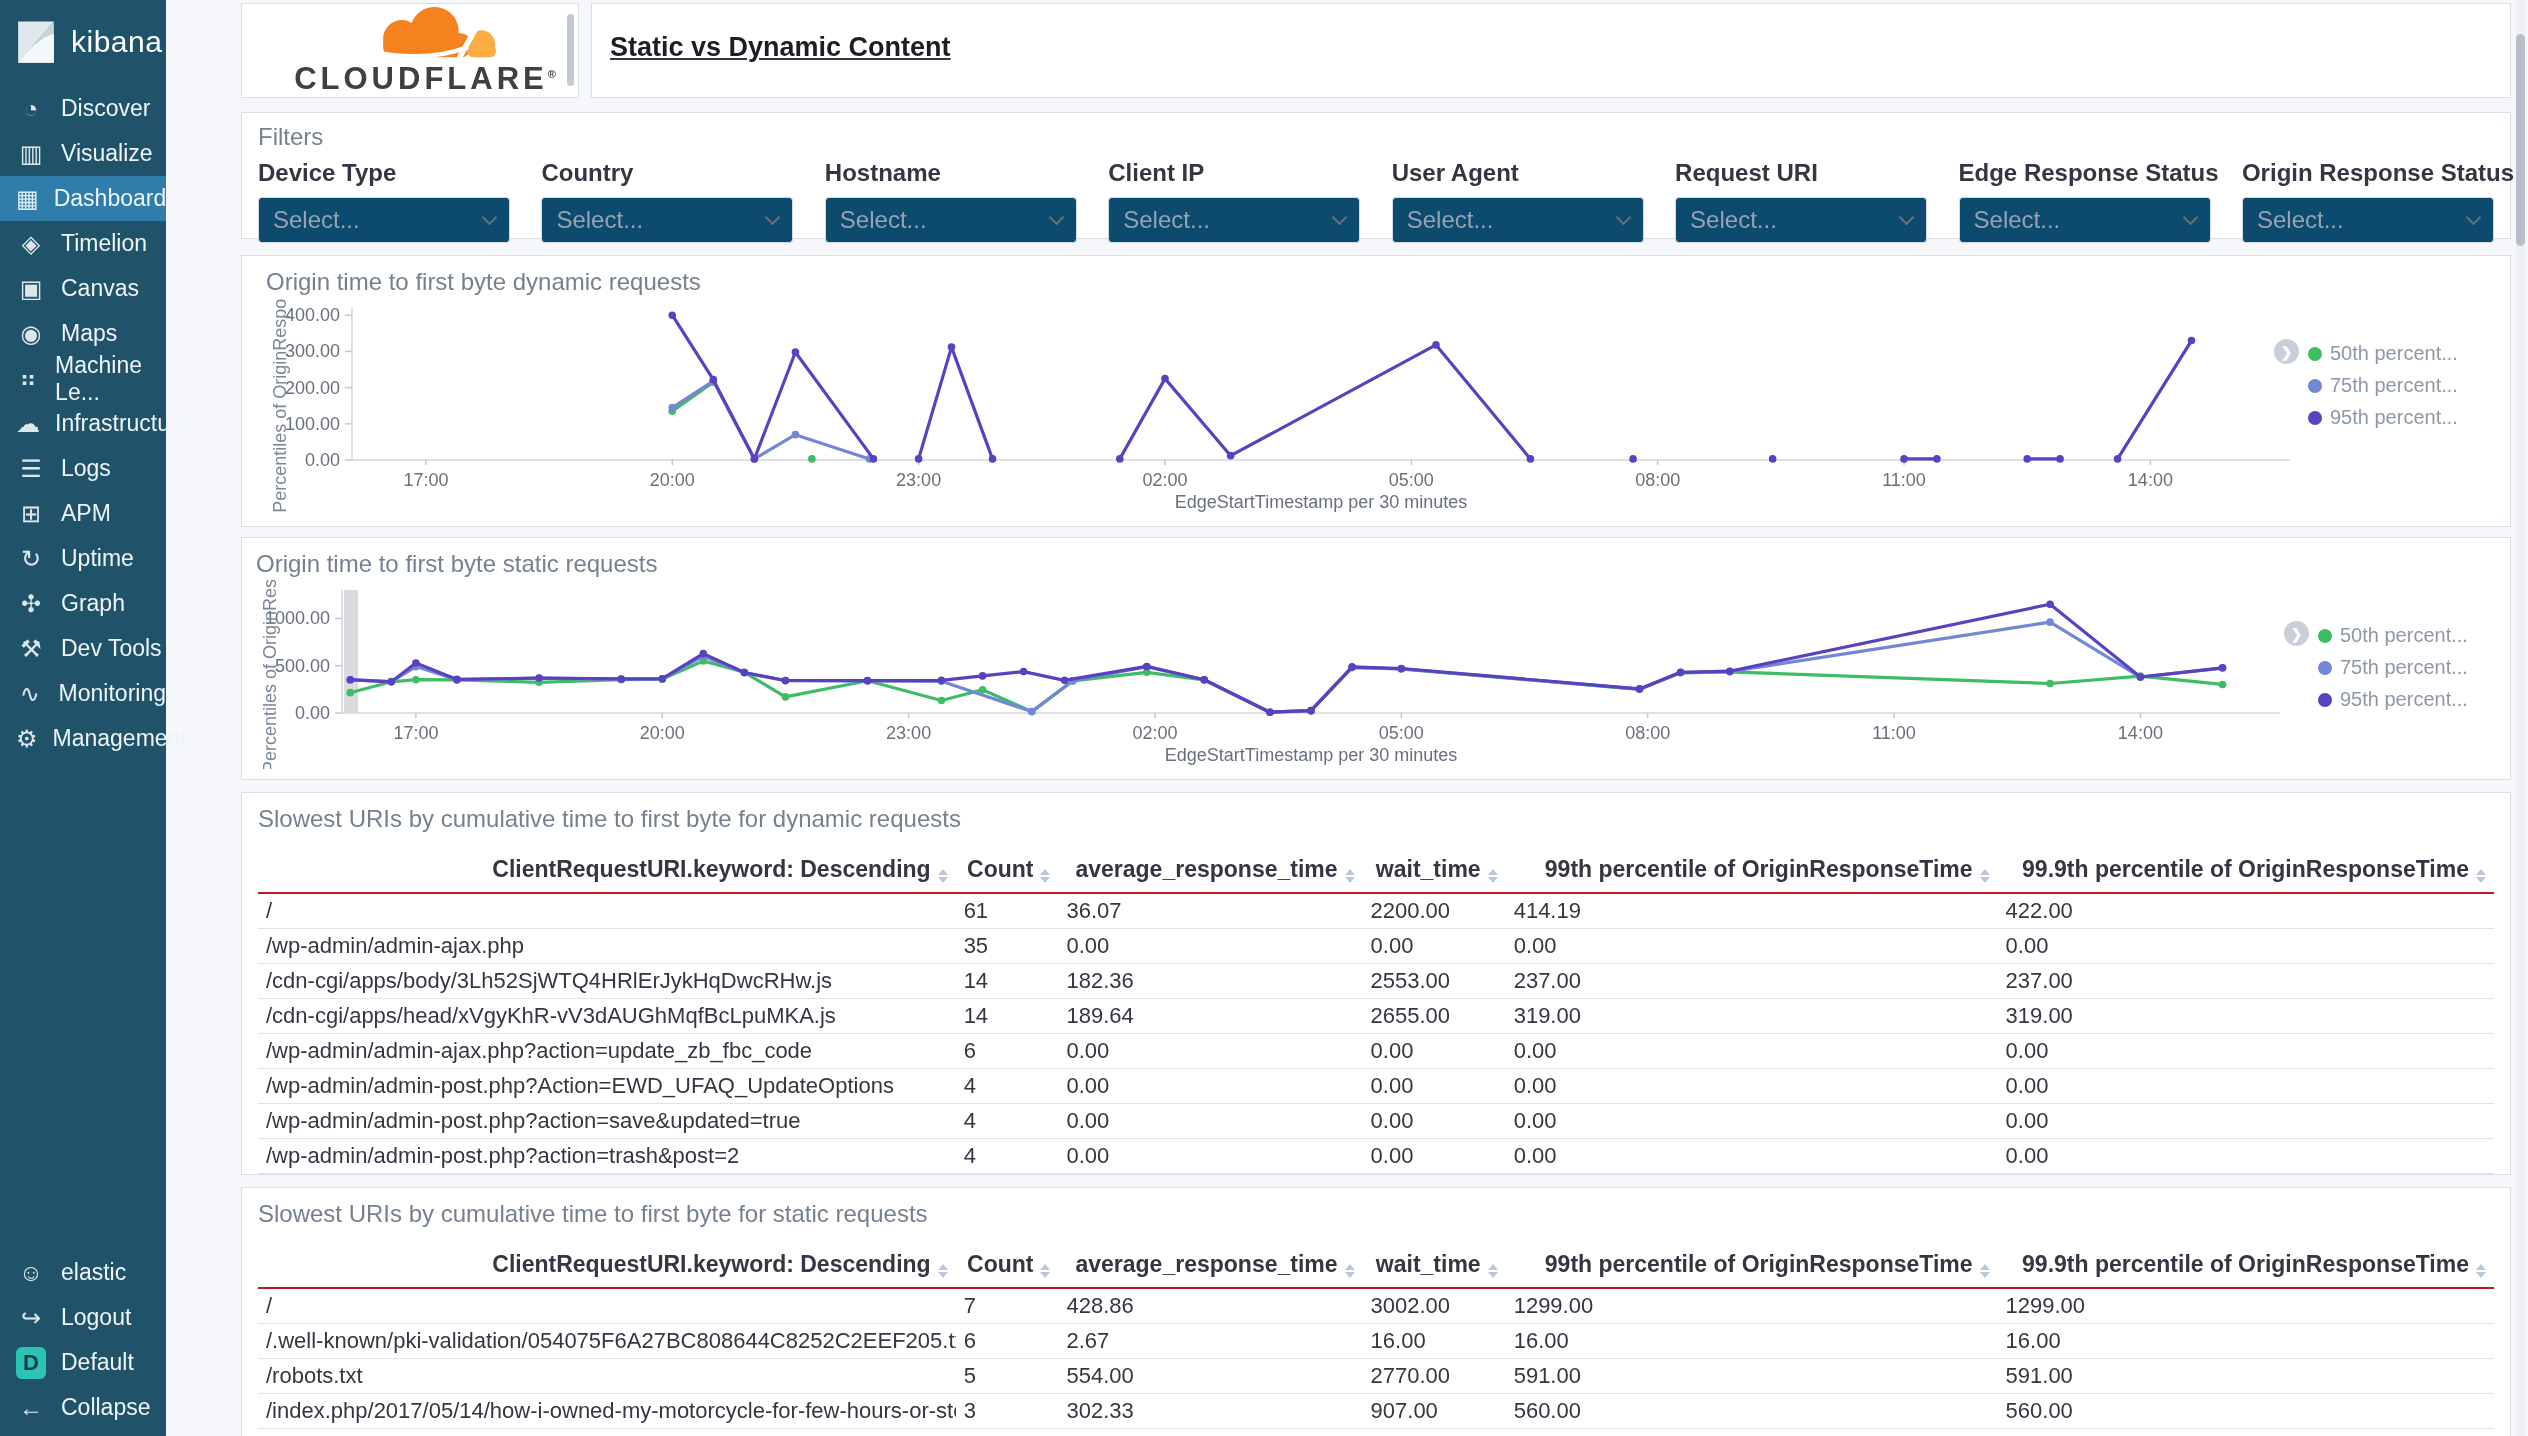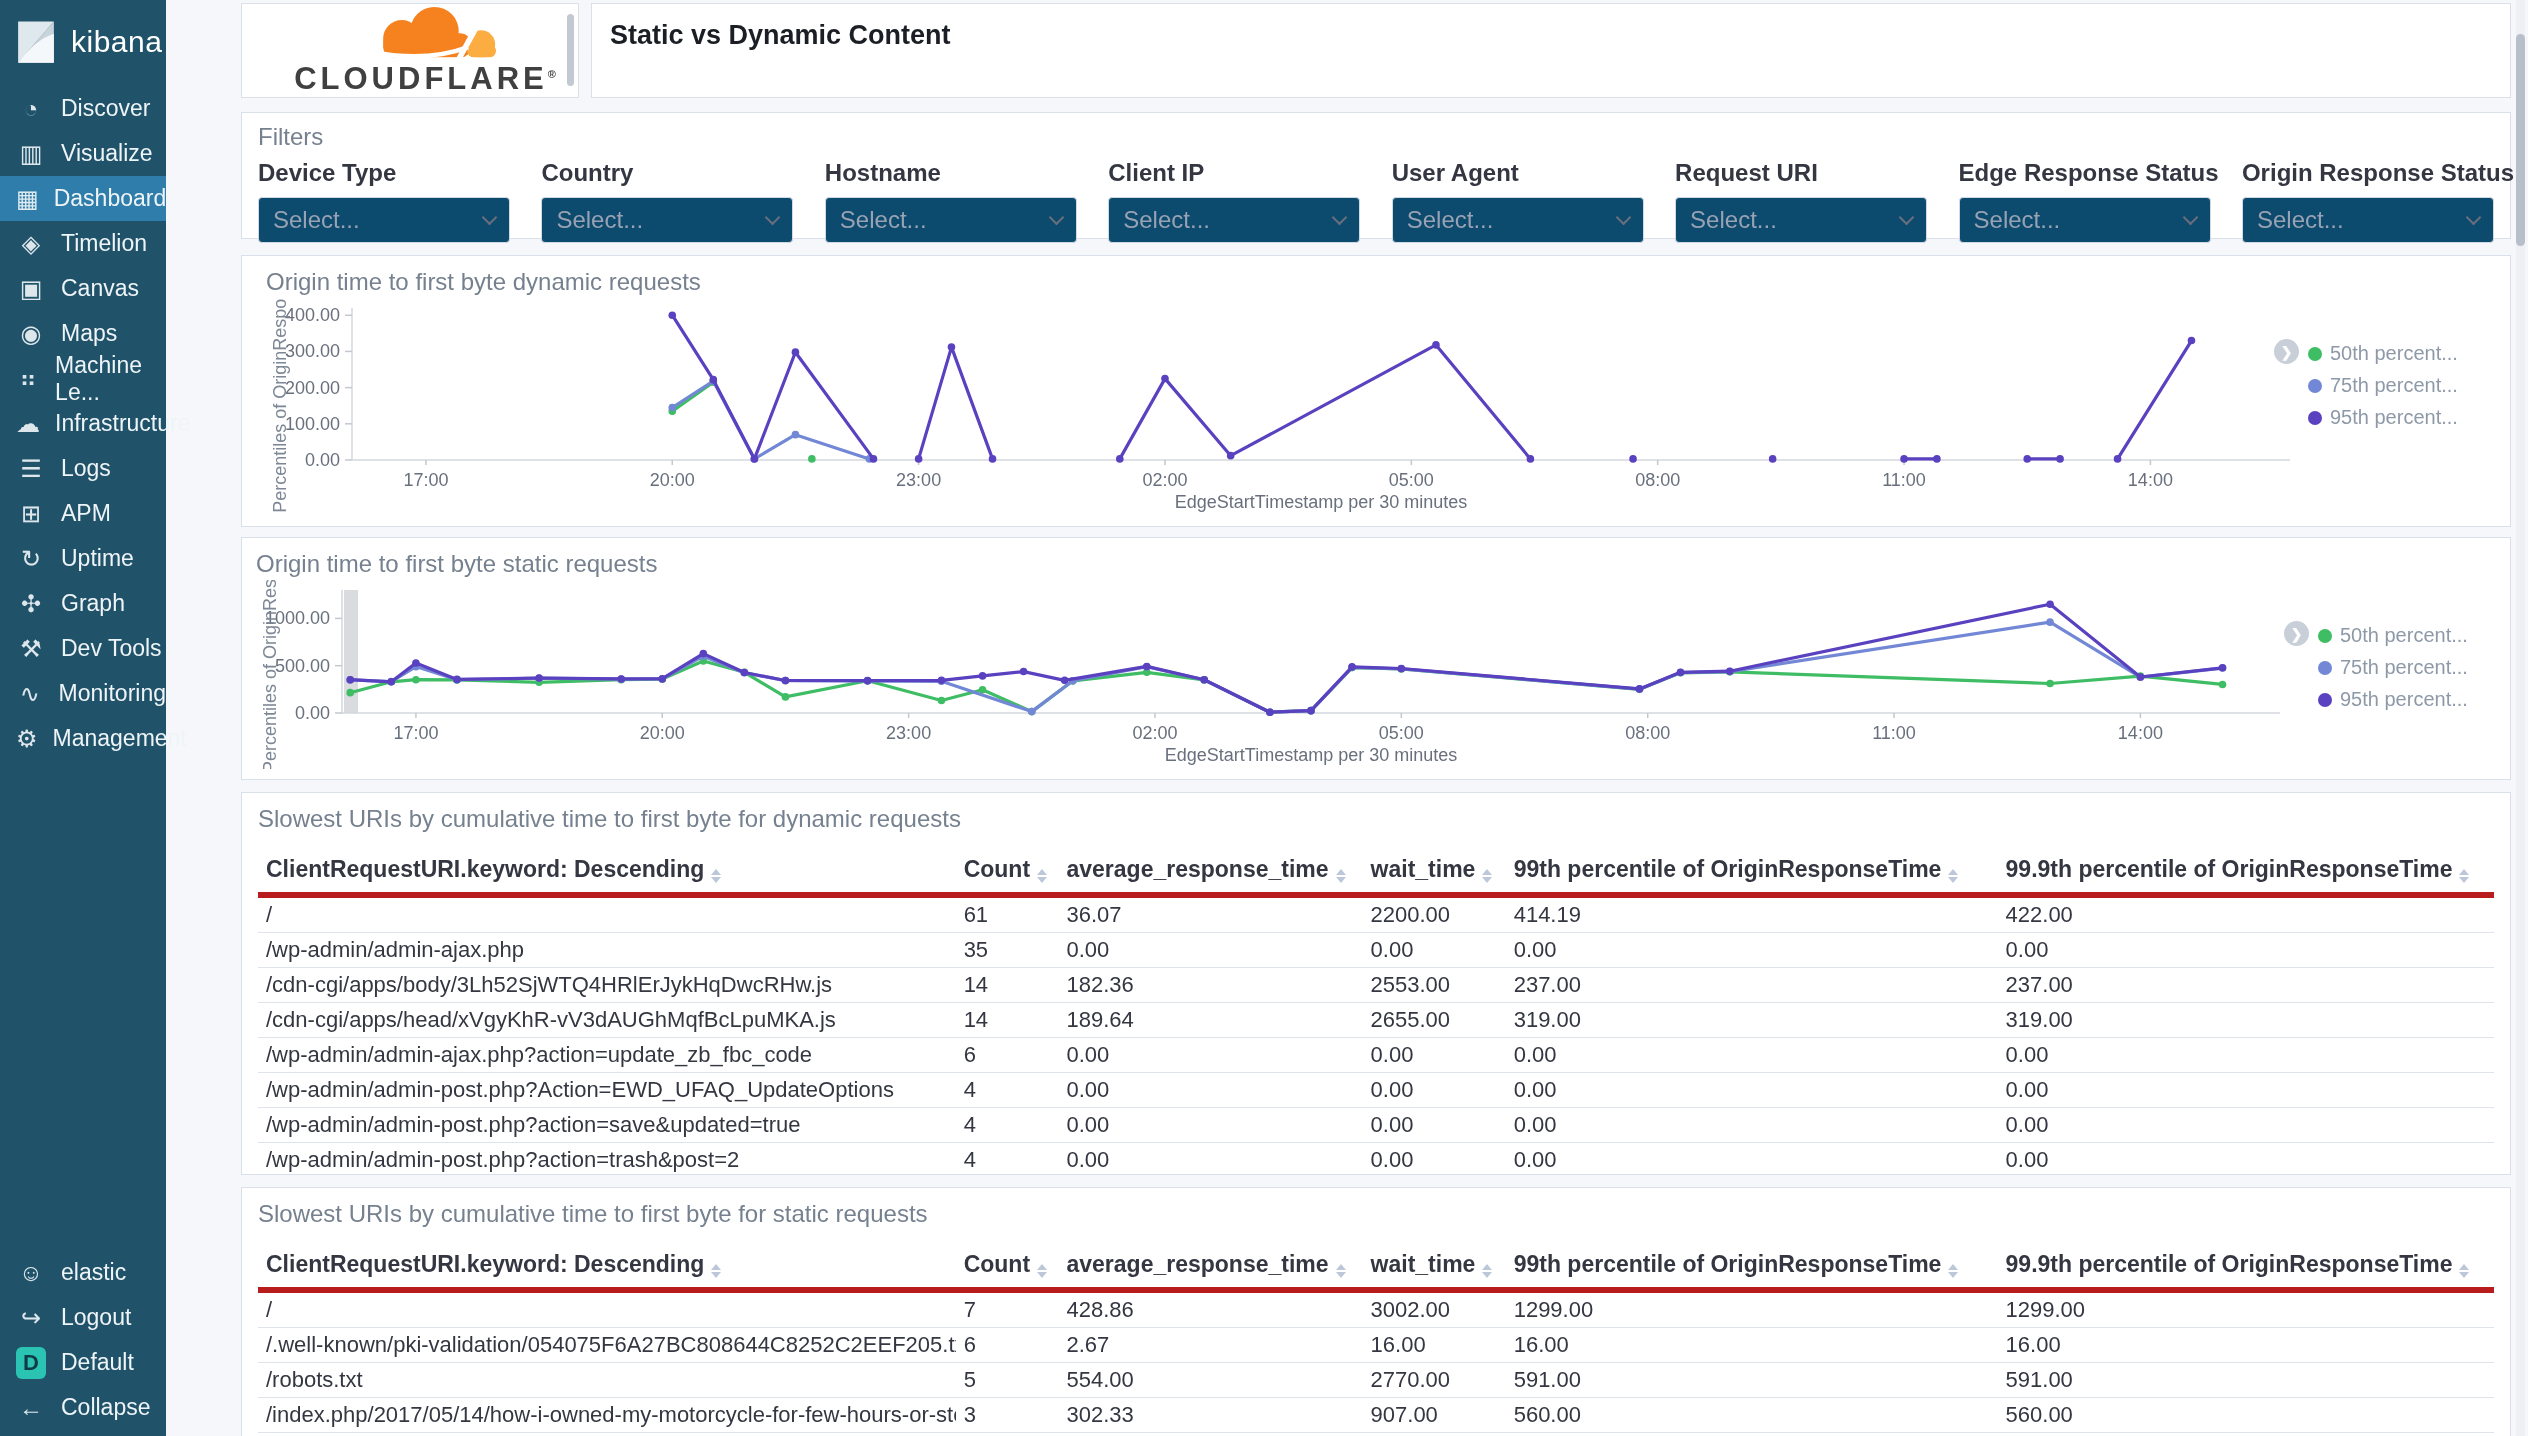--- a/index.html
+++ b/index.html
@@ -19,21 +19,21 @@
   .side-spacer { flex:1; }
   .side-footer { padding-bottom:6px; }
   .badge-d { width:32px; height:32px; border-radius:6px; background:#2bc4b3; color:#0f3b46;
              font-weight:bold; font-size:22px; display:flex; align-items:center; justify-content:center; }
   .nav-item .icon-slot { width:30px; display:flex; justify-content:center; }
 
   
   .content { position:absolute; left:179px; top:0; right:0; bottom:0; overflow:hidden; }
   .panel { position:absolute; background:#fff; border:1px solid #d9e0ea;padding-left:34px; }
   .p-logo    { left:62px;  top:3px;    width:338px; height:95px; }
-  .p-title   { left:412px; top:3px;    right:17px;  height:95px; padding:16px 18px; }
+  .p-title   { left:412px; top:3px;    right:17px;  height:95px; padding:28px 18px;text-decoration:underline; }
   .p-filters { left:62px;  top:112px;  right:17px;  height:127px; padding:10px 16px; }
   .p-chart1  { left:62px;  top:255px;  right:17px;  height:272px; padding:12px 24px; }
   .p-chart2  { left:62px;  top:537px;  right:17px;  height:243px; padding:12px 14px; }
   .p-table1  { left:62px;  top:792px;  right:17px;  height:383px; padding:12px 16px; overflow:hidden; }
   .p-table2  { left:62px;  top:1187px; right:17px;  height:310px; padding:12px 16px; overflow:hidden; }
 
   .panel-title { font-size:24px; color:#76818f; }
   .dash-title  { font-size:27px; font-weight:bold; color:#1b1e24; }
 
   
@@ -61,22 +61,22 @@
   .legend-item { display:flex; align-items:center; gap:8px; margin-bottom:9px; cursor:pointer; }
   .legend-dot { width:14px; height:14px; border-radius:50%; flex:0 0 auto; }
   .legend-label { font-size:20px; color:#8e99a8; white-space:nowrap; }
   .legend-chevron { position:absolute; left:-34px; top:41px; width:25px; height:25px; border-radius:50%;
                     background:#c9cfd9; color:#fff; font-size:14px; font-weight:bold;
                     display:flex; align-items:center; justify-content:center; cursor:pointer; }
   svg.chart { display:block; font-family:"Liberation Sans", sans-serif; }
 
   
   table.kbn { width:100%; border-collapse:collapse; table-layout:fixed; margin-top:14px; }
-  table.kbn th { text-align:left; font-size:23px; font-weight:bold; color:#343741;
-                 padding:9px 8px; border-bottom:6px solid #b91c1c; white-space:nowrap; overflow:hidden; }
+  table.kbn th { text-align:right; font-size:23px; font-weight:bold; color:#343741;
+                 padding:9px 8px; border-bottom:2px solid #b91c1c; white-space:nowrap; overflow:hidden; }
   table.kbn td { font-size:22px; color:#343741; padding:4px 8px; line-height:26px;
                  border-bottom:1px solid #dfe3ea; white-space:nowrap; overflow:hidden; }
   .sort { display:inline-flex; flex-direction:column; gap:2px; margin-left:7px; vertical-align:2px; }
   .sort i { width:0; height:0; border-left:5px solid transparent; border-right:5px solid transparent; display:block; }
   .sort .up   { border-bottom:6px solid #bcc8da; }
   .sort .down { border-top:6px solid #bcc8da; }
 
   
   .pg-track { position:absolute; right:3px; top:0; bottom:0; width:9px; background:#eef0f5; }
   .pg-thumb { position:absolute; right:3px; top:34px; width:9px; height:212px; background:#b7bfca; border-radius:5px; }

